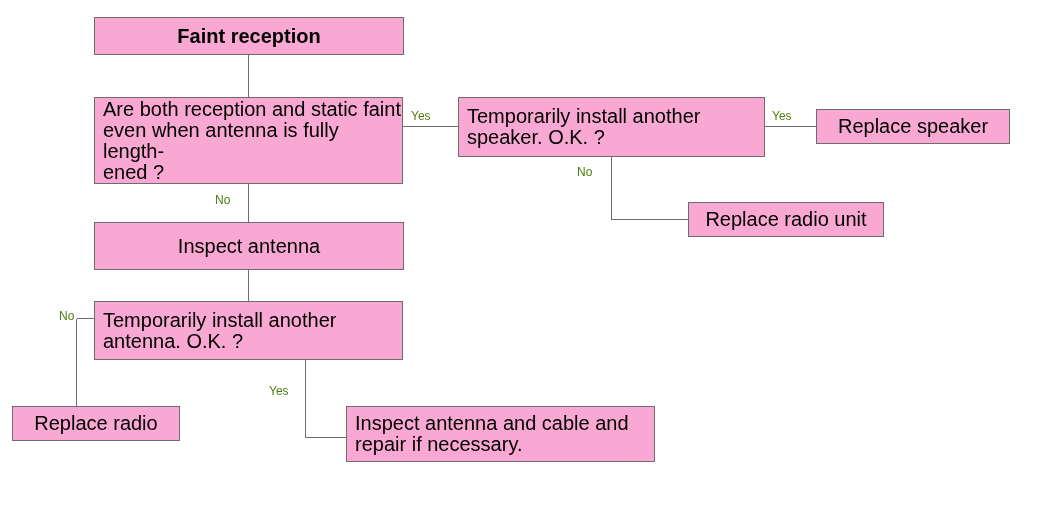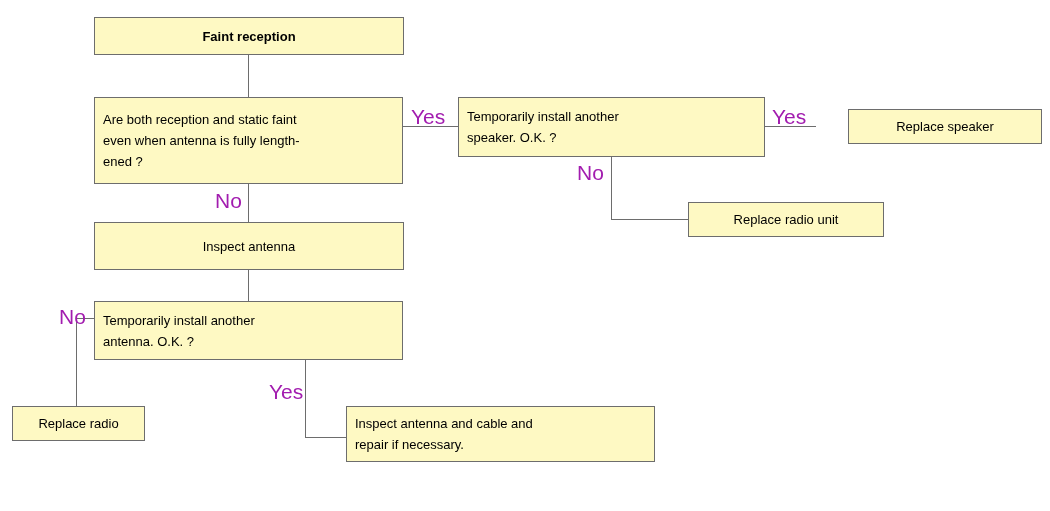--- a/index.html
+++ b/index.html
@@ -23,23 +23,23 @@
     position: absolute;
     left: 0;
     top: 0;
     width: 1050px;
     height: 511px;
   }
   .node-box {
     position: absolute;
     box-sizing: border-box;
     border: 1px solid #6d6d6d;
-    background: #fef9c3;
+    background: #f9a8d4;
     color: #000000;
-    font-size: 13px;
+    font-size: 20px;
     line-height: 21px;
     display: flex;
     flex-direction: column;
     justify-content: center;
   }
   .node-box.centered {
     align-items: center;
     text-align: center;
   }
   .node-box.left {
@@ -49,23 +49,23 @@
   }
   .node-box.bold {
     font-weight: bold;
   }
   .node-text {
     display: block;
     white-space: pre-line;
   }
   .edge-label {
     position: absolute;
-    font-size: 21px;
+    font-size: 12px;
     line-height: 17px;
-    color: #a21caf;
+    color: #4d7c0f;
     white-space: nowrap;
   }
 </style>
 </head>
 <body>
 
 <div id="flowchart-root">
 
   <svg class="chart-layer" viewBox="0 0 1050 511" xmlns="http://www.w3.org/2000/svg">
     <g stroke="#6d6d6d" stroke-width="1.4" fill="none" shape-rendering="crispEdges">
@@ -99,38 +99,38 @@
     <span class="node-text">Are both reception and static faint
 even when antenna is fully length-
 ened ?</span>
   </div>
 
   <div class="node-box left" style="left:458px; top:97px; width:307px; height:60px;">
     <span class="node-text">Temporarily install another
 speaker. O.K. ?</span>
   </div>
 
-  <div class="node-box centered" style="left:816px; top:109px; width:194px; height:35px;margin-left:32px;">
+  <div class="node-box centered" style="left:816px; top:109px; width:194px; height:35px;">
     <span class="node-text">Replace speaker</span>
   </div>
 
   <div class="node-box centered" style="left:688px; top:202px; width:196px; height:35px;">
     <span class="node-text">Replace radio unit</span>
   </div>
 
   <div class="node-box centered" style="left:94px; top:222px; width:310px; height:48px;">
     <span class="node-text">Inspect antenna</span>
   </div>
 
   <div class="node-box left" style="left:94px; top:301px; width:309px; height:59px;">
     <span class="node-text">Temporarily install another
 antenna. O.K. ?</span>
   </div>
 
-  <div class="node-box centered" style="left:12px; top:406px; width:133px; height:35px;">
+  <div class="node-box centered" style="left:12px; top:406px; width:168px; height:35px;">
     <span class="node-text">Replace radio</span>
   </div>
 
   <div class="node-box left" style="left:346px; top:406px; width:309px; height:56px;justify-content:center;">
     <span class="node-text">Inspect antenna and cable and
 repair if necessary.</span>
   </div>
 
   <div class="edge-label" style="left:411px; top:108px;">Yes</div>
 

